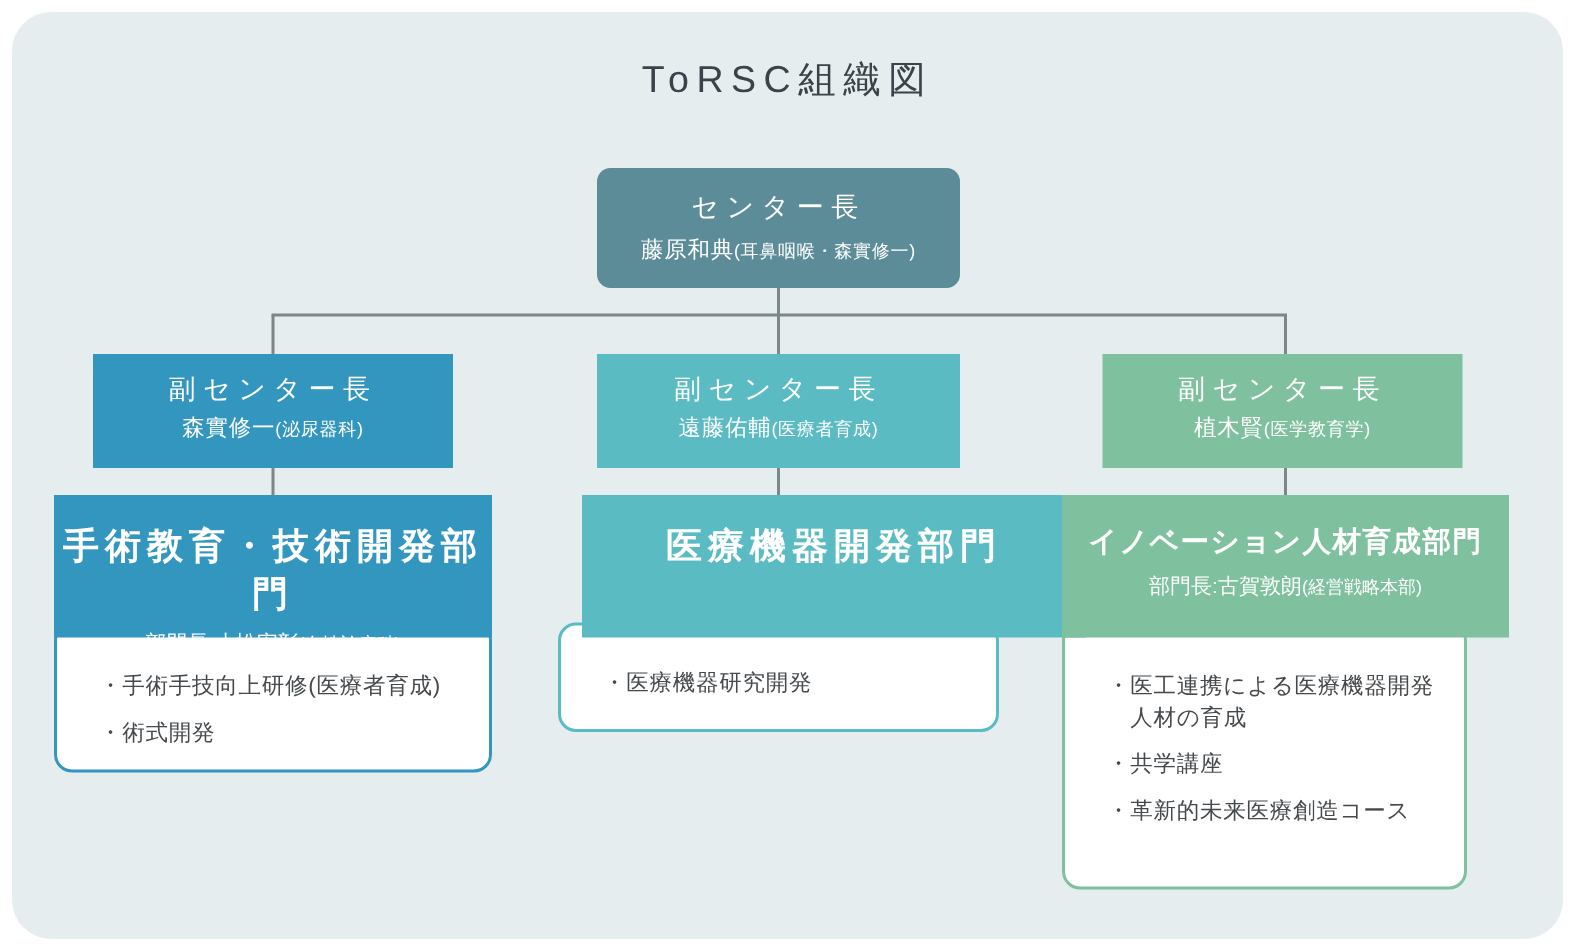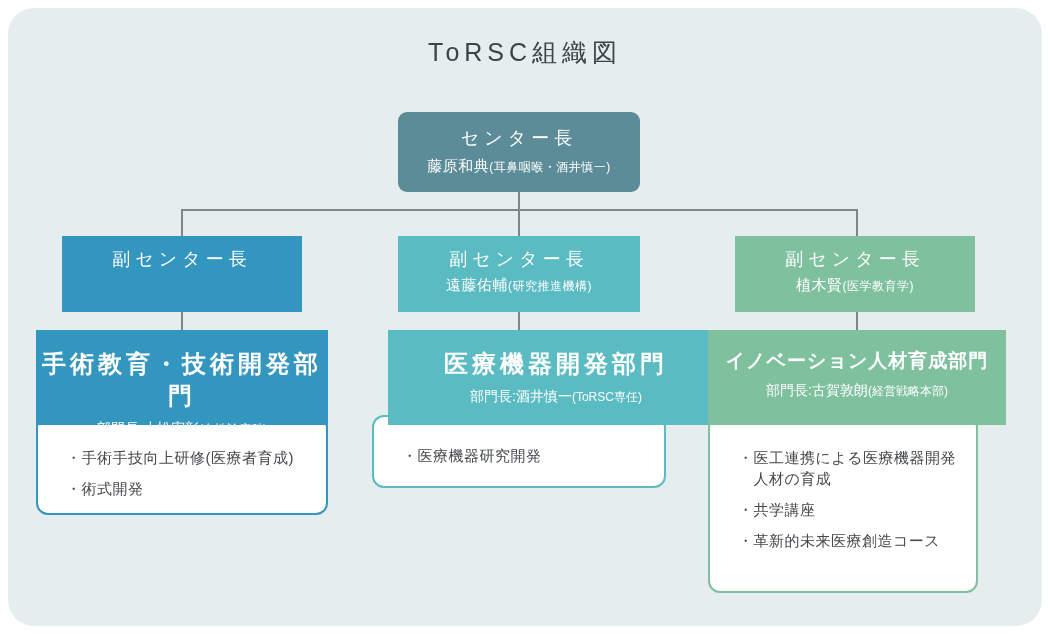--- a/index.html
+++ b/index.html
@@ -86,56 +86,56 @@
   <div class="conn c-mid-v"></div>
   <div class="conn c-right-v"></div>
   <div class="conn c-d0"></div>
   <div class="conn c-d1"></div>
   <div class="conn c-d2"></div>
 
   
   <div class="box center-box">
     <div class="role-line">センター長</div>
     <div class="person-line">
-      <span class="person-name">藤原和典</span><span class="person-affil">(耳鼻咽喉・酒井慎一)</span>
+      <span class="person-name">藤原和典</span><span class="person-affil">(耳鼻咽喉・森實修一)</span>
     </div>
   </div>
 
   
   <div class="col col0" style="--accent: #3396bf;">
     <div class="box deputy-box">
       <div class="role-line">副センター長</div>
+      <div class="person-line">
+        <span>森實修一</span><span class="person-affil">(泌尿器科)</span>
+      </div>
     </div>
     <div class="box dept-box">
       <div class="dept-title">手術教育・技術開発部門</div>
       <div class="dept-head">
         <span>部門長:小松宏彰</span><span class="person-affil">(女性診療科)</span>
       </div>
     </div>
     <div class="content-box">
       <ul class="item-list">
           <li>・手術手技向上研修(医療者育成)</li>
           <li>・術式開発</li>
         </ul>
     </div>
   </div>
 
   
   <div class="col col1" style="--accent: #5abbc3;">
     <div class="box deputy-box">
       <div class="role-line">副センター長</div>
       <div class="person-line">
-        <span>遠藤佑輔</span><span class="person-affil">(研究推進機構)</span>
+        <span>遠藤佑輔</span><span class="person-affil">(医療者育成)</span>
       </div>
     </div>
     <div class="box dept-box">
       <div class="dept-title">医療機器開発部門</div>
-      <div class="dept-head">
-        <span>部門長:酒井慎一</span><span class="person-affil">(ToRSC専任)</span>
-      </div>
     </div>
     <div class="content-box">
       <ul class="item-list">
           <li>・医療機器研究開発</li>
         </ul>
     </div>
   </div>
 
   
   <div class="col col2" style="--accent: #7fc09e;">

